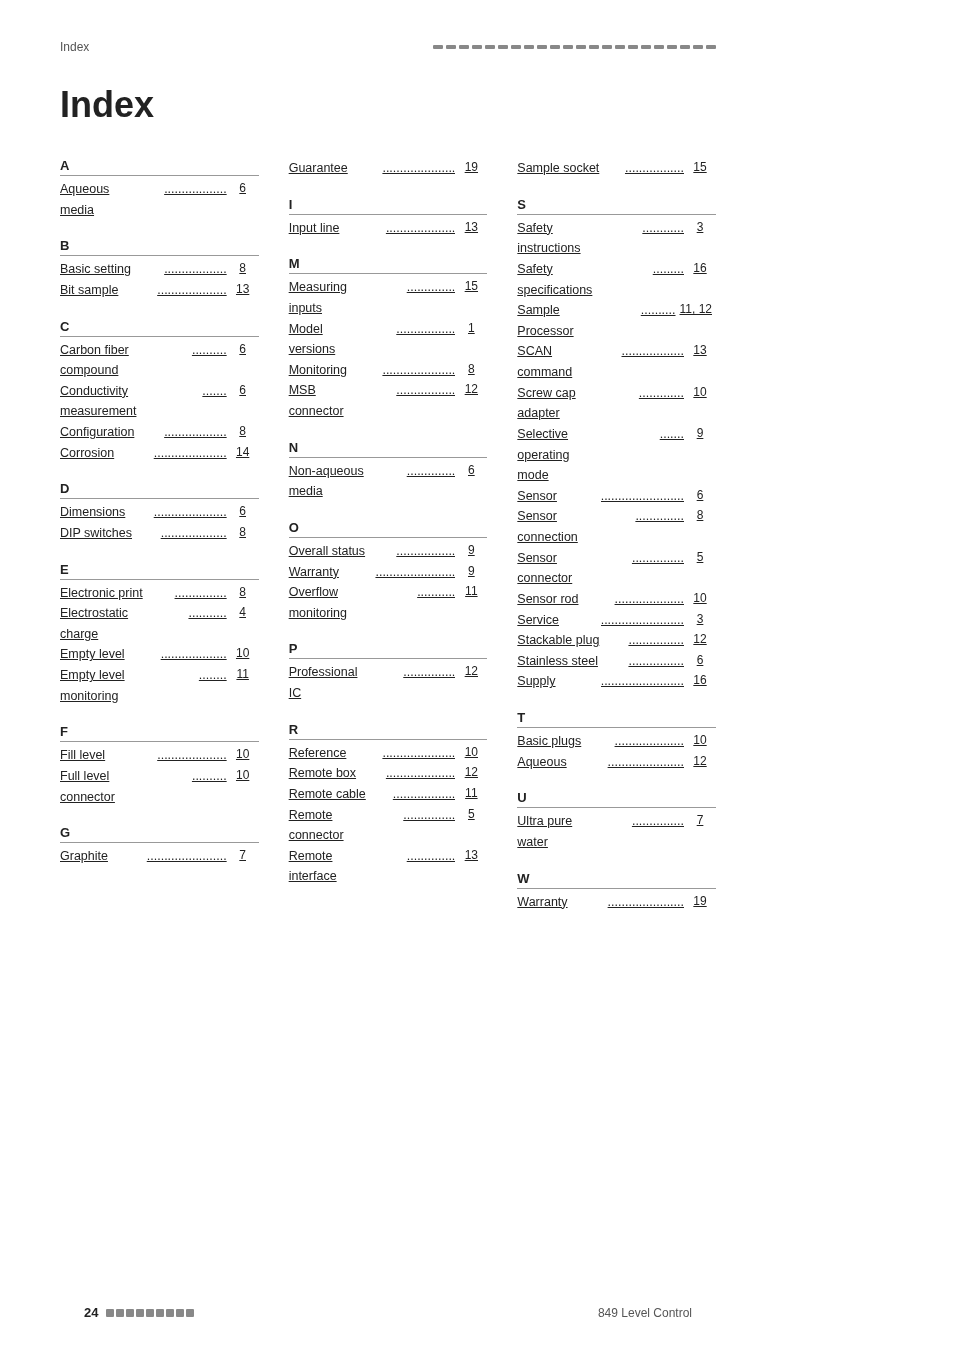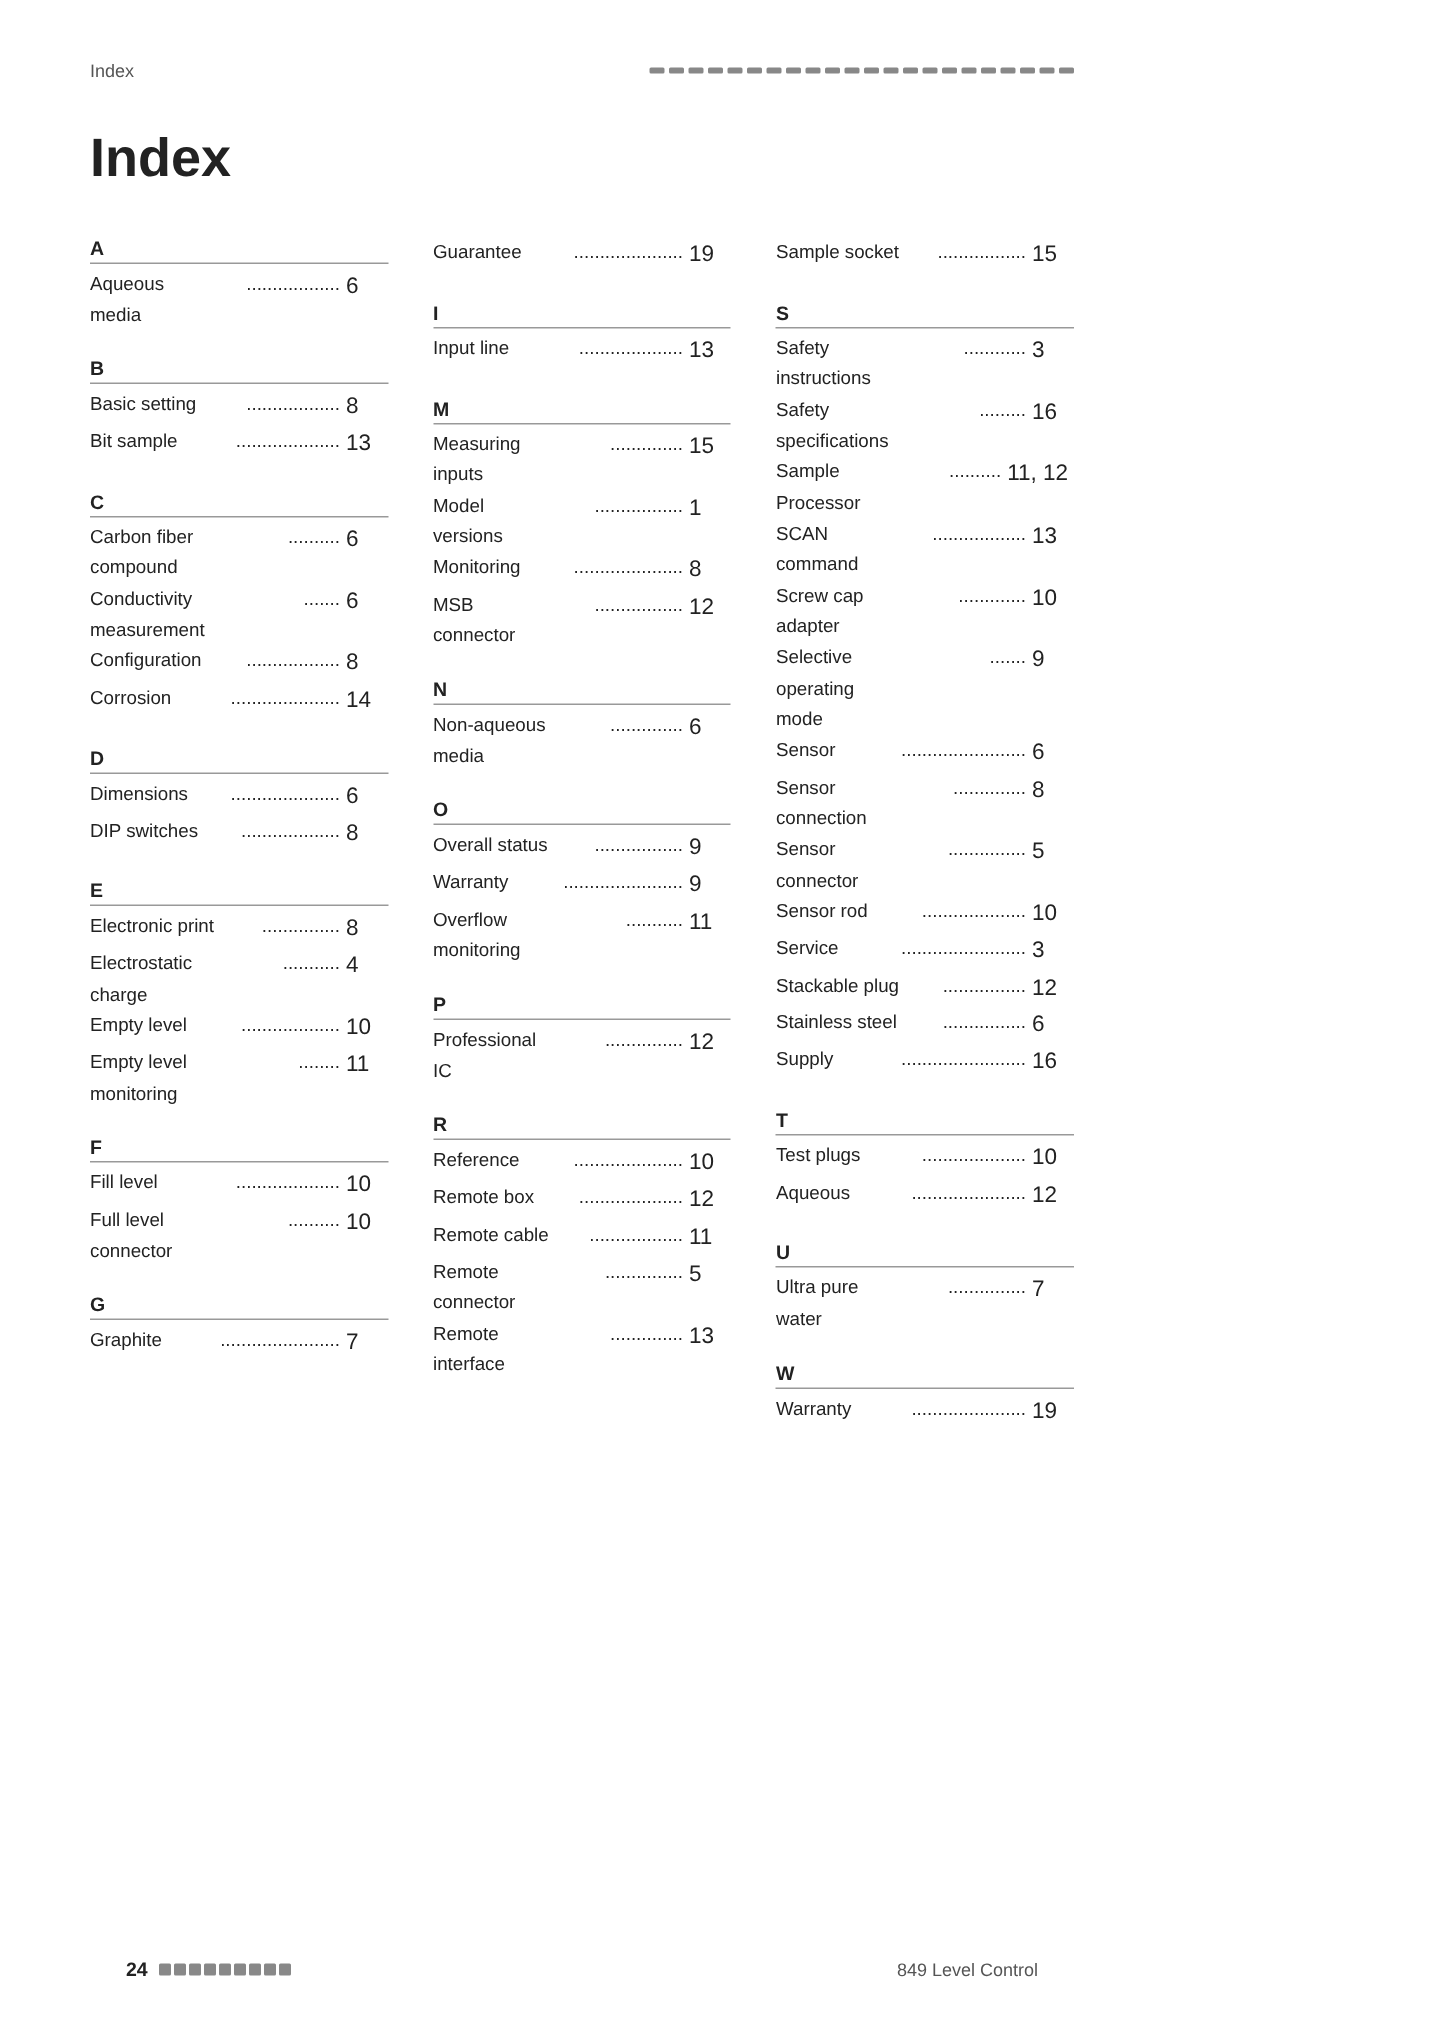--- a/index.html
+++ b/index.html
@@ -64,35 +64,36 @@
       border-bottom: 1px solid #999;
       padding-bottom: 2px;
       width: 100%;
     }
     .index-entry {
       display: flex;
       justify-content: space-between;
       font-size: 12.5px;
       line-height: 1.65;
       padding-right: 4px;
+      text-decoration: underline;
     }
     .entry-label {
       flex: 1;
     }
     .entry-dots {
       flex: 1;
       text-align: right;
       white-space: nowrap;
       overflow: hidden;
     }
     .entry-page {
       min-width: 28px;
-      text-align: left;
+      text-align: center;
       padding-left: 4px;
-      font-size: 15px;
+      font-size: 12px;
     }
     .footer {
       position: absolute;
       bottom: 30px;
       left: 0;
       right: 0;
       padding: 0 84px;
       display: flex;
       justify-content: space-between;
       align-items: center;
@@ -436,21 +437,21 @@
           </div>
           <div class="index-entry">
             <span class="entry-label">Supply</span>
             <span class="entry-dots"> ........................</span>
             <span class="entry-page">16</span>
           </div>
         </div>
         <div class="section">
           <div class="section-letter">T</div>
           <div class="index-entry">
-            <span class="entry-label">Test plugs</span>
+            <span class="entry-label">Basic plugs</span>
             <span class="entry-dots"> ....................</span>
             <span class="entry-page">10</span>
           </div>
           <div class="index-entry">
             <span class="entry-label">Aqueous</span>
             <span class="entry-dots"> ......................</span>
             <span class="entry-page">12</span>
           </div>
         </div>
         <div class="section">

